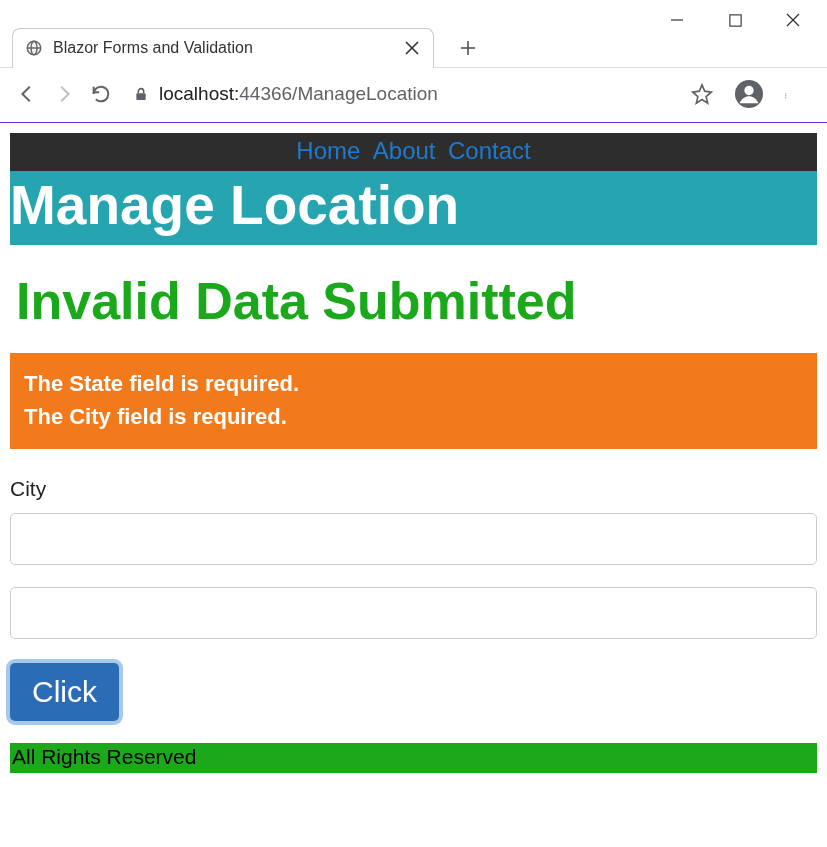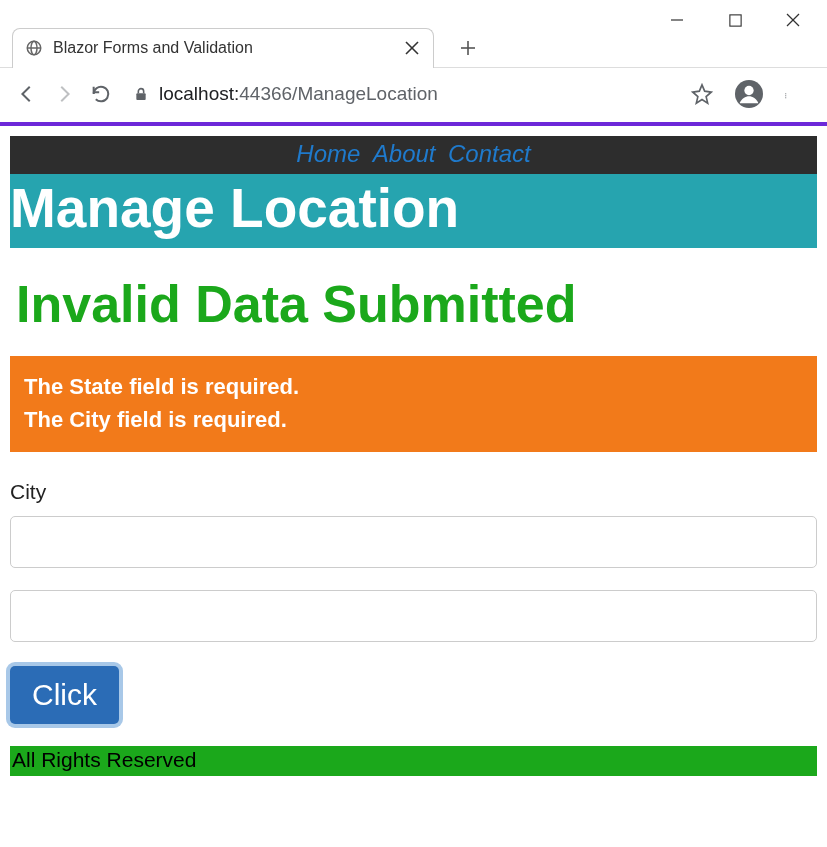--- a/index.html
+++ b/index.html
@@ -64,21 +64,21 @@
       width: 28px; height: 28px;
       display: flex; align-items: center; justify-content: center;
       color: #555; font-size: 20px;
       margin-left: 12px;
     }
     .address-bar-row {
       display: flex;
       align-items: center;
       padding: 12px 16px 14px 16px;
       gap: 15px;
-      border-bottom: 4px solid #6d28d9;
+      border-bottom: 1px solid #6d28d9;
     }
     .nav-btn {
       width: 22px; height: 22px;
       display: flex; align-items: center; justify-content: center;
       color: #5f6368;
     }
     .nav-btn.disabled { opacity: 0.4; }
     .address-area {
       flex: 1;
       display: flex;
@@ -110,21 +110,20 @@
     .top-nav {
       background: #2d2d2d;
       text-align: center;
       padding: 4px 0 6px 0;
     }
     .top-nav a {
       color: #1f7acc;
       font-size: 24px;
       text-decoration: none;
       margin: 0 4px;
-      font-style: italic;
     }
     .page-header {
       background: #26a4af;
       color: #fff;
       font-size: 55px;
       font-weight: 700;
       padding: 6px 0 10px 0;
       line-height: 1.05;
     }
     .status-message {

